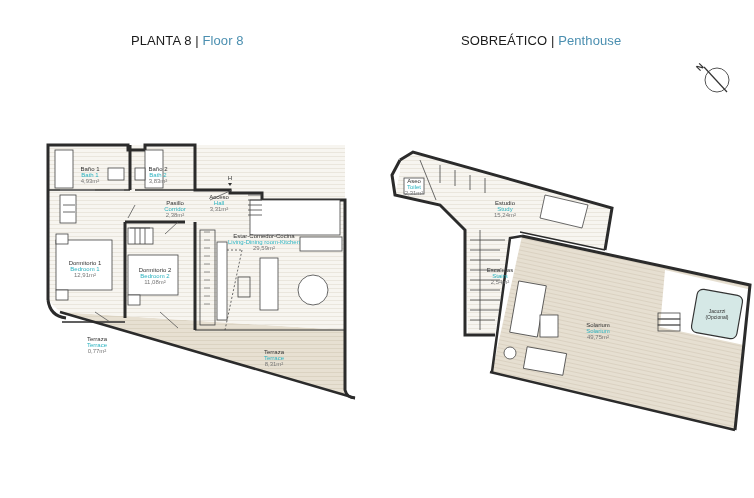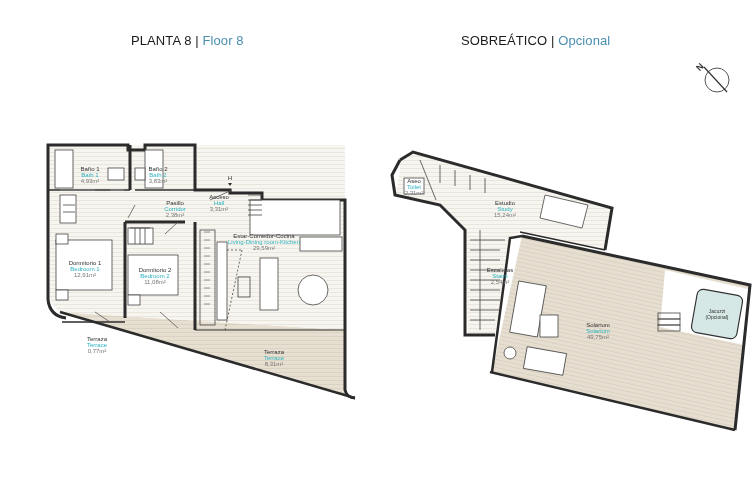--- a/index.html
+++ b/index.html
@@ -17,21 +17,21 @@
 <body>
 
 <div class="title" style="left:131px;text-align:right;">
   <span>PLANTA 8</span>
   <span class="sep">|</span>
   <span class="en">Floor 8</span>
 </div>
 <div class="title" style="left:461px;">
   <span>SOBREÁTICO</span>
   <span class="sep">|</span>
-  <span class="en">Opcional</span>
+  <span class="en">Penthouse</span>
 </div>
 
 <svg width="754" height="498" viewBox="0 0 754 498">
   <defs>
     <pattern id="hatchInt" width="4" height="4" patternUnits="userSpaceOnUse">
       <rect width="4" height="4" fill="#f7f5f0"></rect>
       <line x1="0" y1="0.5" x2="4" y2="0.5" stroke="#e4e0d6" stroke-width="0.7"></line>
     </pattern>
     <pattern id="hatchExt" width="4" height="4" patternUnits="userSpaceOnUse">
       <rect width="4" height="4" fill="#e7e0d2"></rect>

